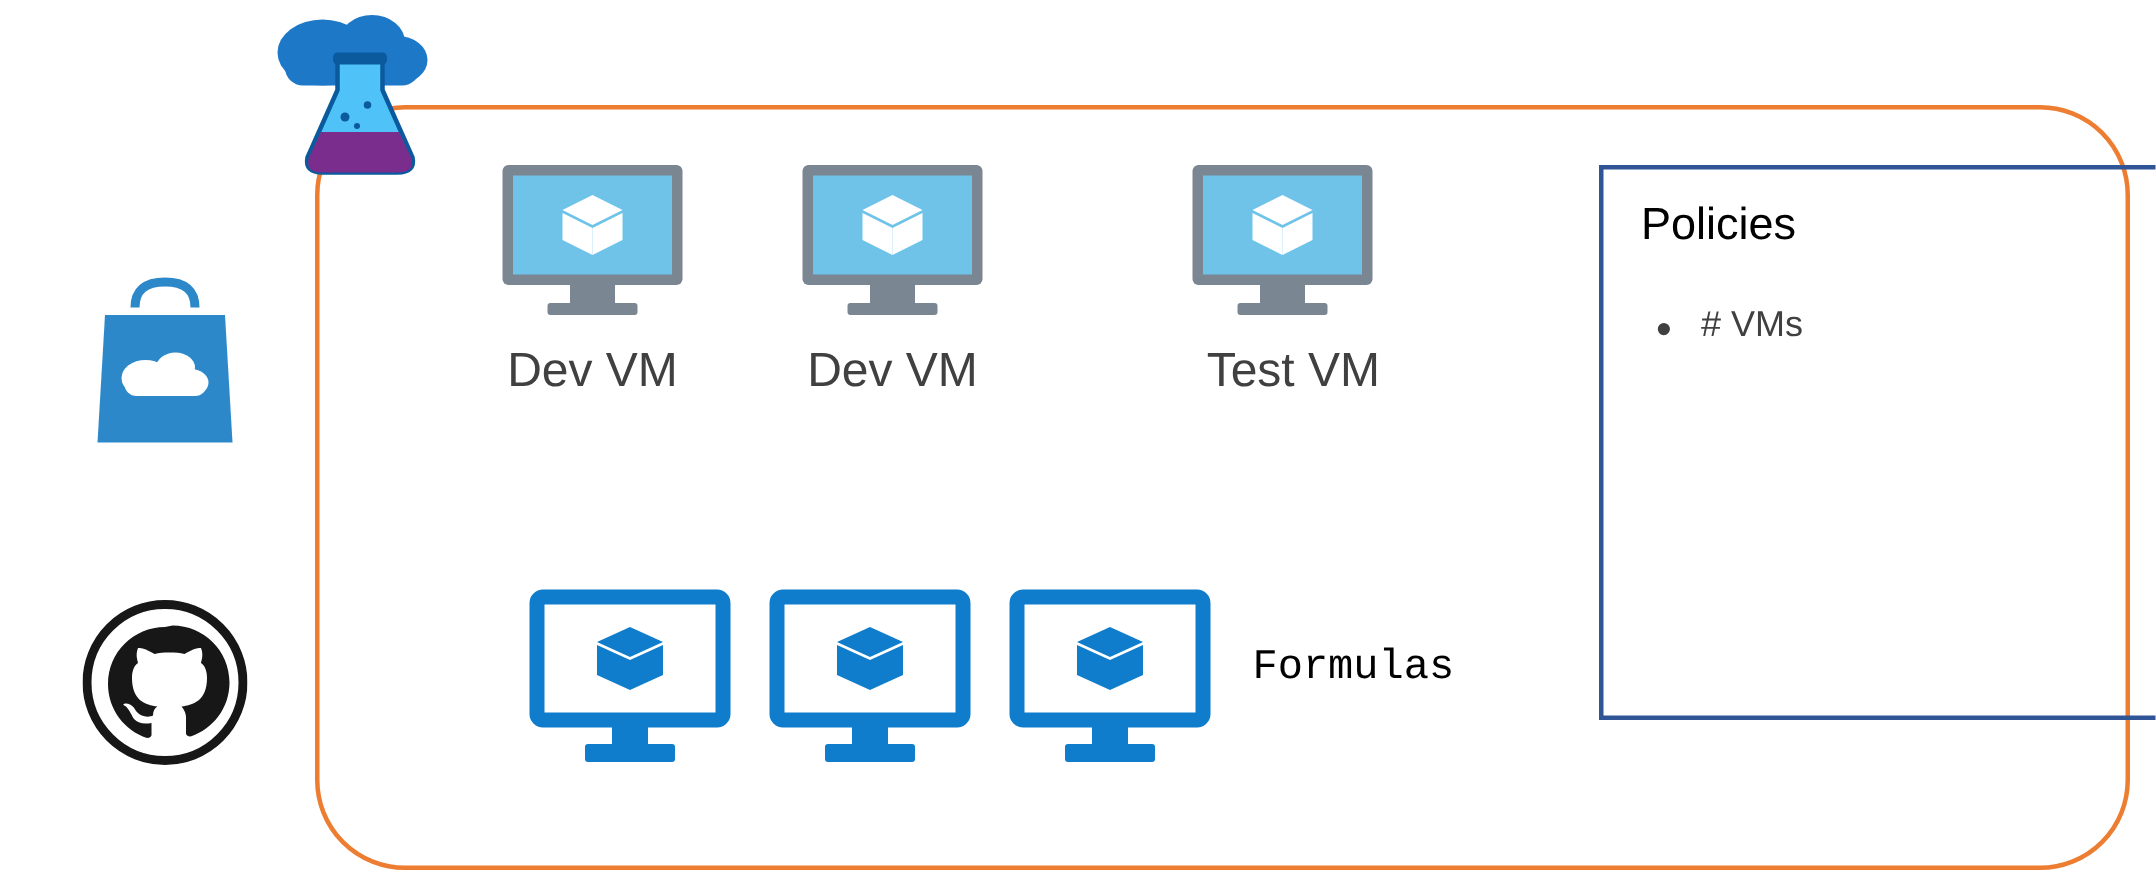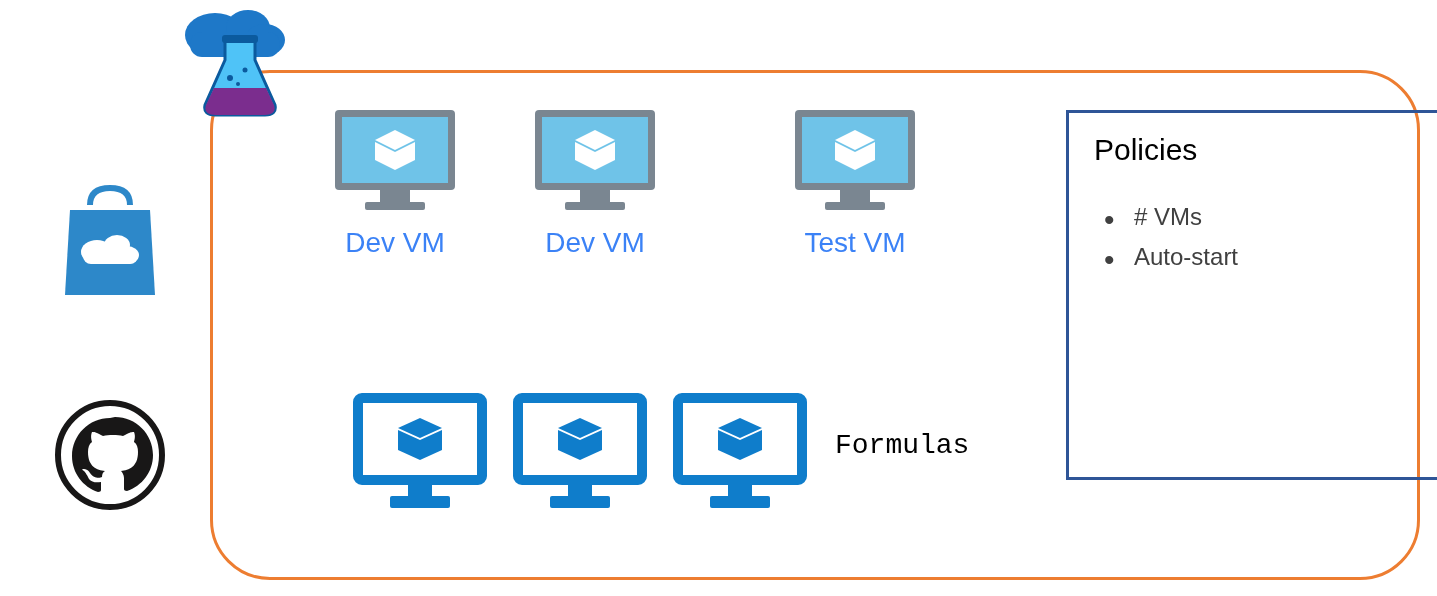--- a/index.html
+++ b/index.html
@@ -42,22 +42,22 @@
     left: 55px;
     top: 400px;
     width: 110px;
     height: 110px;
   }
   .vm-group {
     position: absolute;
     text-align: center;
   }
   .vm-label {
-    font-size: 28px;
-    color: #3b82f6;
+    font-size: 32px;
+    color: #404040;
     margin-top: 8px;
     white-space: nowrap;
   }
   .formulas-label {
     position: absolute;
     left: 835px;
     top: 430px;
     font-size: 28px;
     color: #000;
     font-family: Liberation Mono, monospace;
@@ -165,21 +165,21 @@
     <rect x="35" y="97" width="60" height="8" rx="2" fill="#7A8691"></rect>
     <g fill="#fff">
       <polygon points="65,25 85,35 65,45 45,35"></polygon>
       <polygon points="45,37 65,47 65,65 45,55"></polygon>
       <polygon points="85,37 85,55 65,65 65,47"></polygon>
     </g>
   </svg>
   <div class="vm-label">Dev VM</div>
 </div>
 
-<div class="vm-group" style="left:790px; top:105px;">
+<div class="vm-group" style="left:790px; top:105px;text-align:right;">
   <svg width="130" height="110" viewBox="0 0 130 110">
     <rect x="5" y="5" width="120" height="80" rx="4" fill="#7A8691"></rect>
     <rect x="12" y="12" width="106" height="66" fill="#6FC3E8"></rect>
     <rect x="50" y="85" width="30" height="12" fill="#7A8691"></rect>
     <rect x="35" y="97" width="60" height="8" rx="2" fill="#7A8691"></rect>
     <g fill="#fff">
       <polygon points="65,25 85,35 65,45 45,35"></polygon>
       <polygon points="45,37 65,47 65,65 45,55"></polygon>
       <polygon points="85,37 85,55 65,65 65,47"></polygon>
     </g>
@@ -225,15 +225,14 @@
     </g>
   </svg>
 </div>
 
 <div class="formulas-label">Formulas</div>
 
 <div class="policies-box">
   <div class="policies-title">Policies</div>
   <ul class="policies-list">
     <li># VMs</li>
-    <li>Auto-start</li>
   </ul>
 </div>
 
 </body></html>

